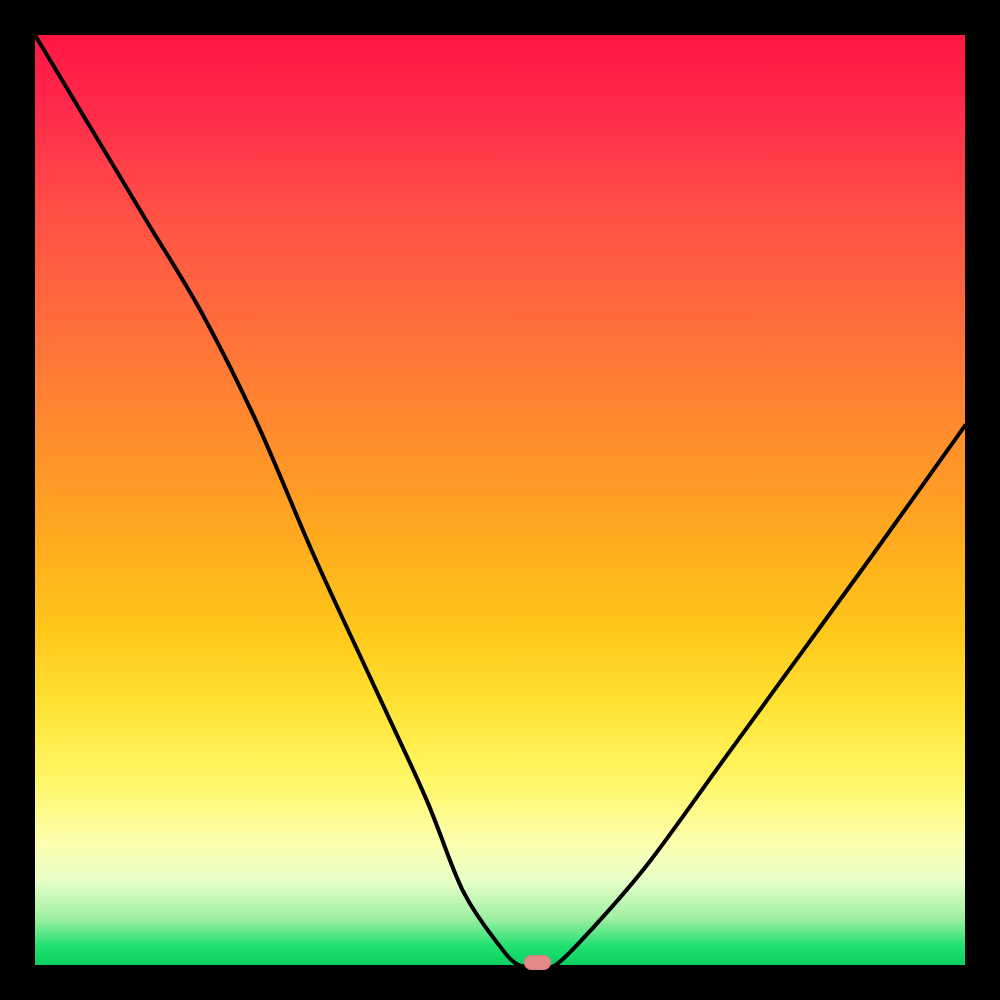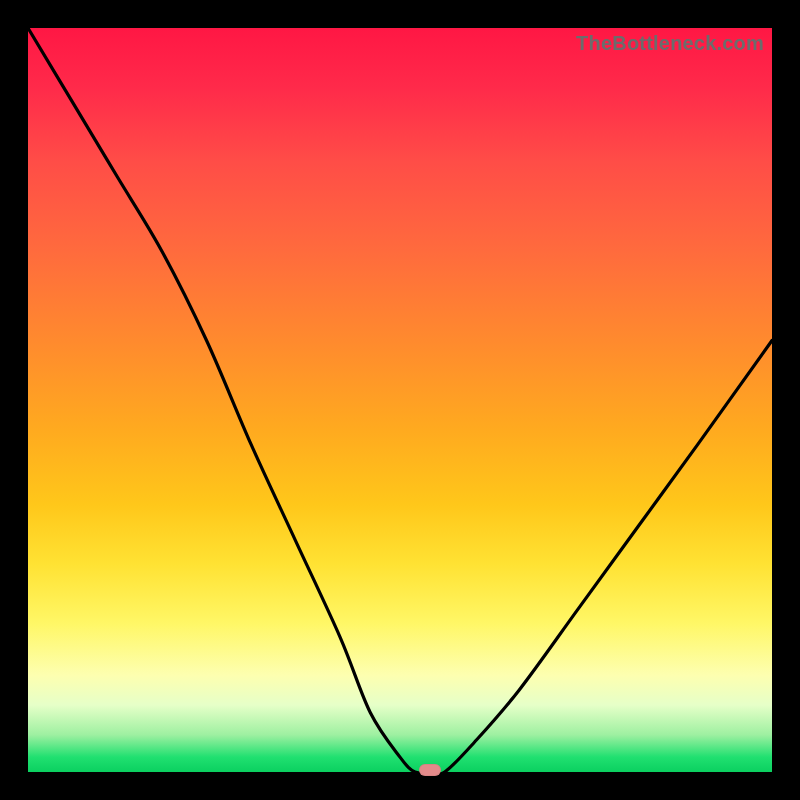--- a/index.html
+++ b/index.html
@@ -68,21 +68,20 @@
     box-shadow: 0 0 0 1px rgba(0,0,0,0.05) inset;
   }
 </style>
 </head>
 <body>
 
 <div class="frame">
 
   <div class="plot">
 
-    <div class="watermark">TheBottleneck.com</div>
 
     <svg class="curve" viewBox="0 0 744 744" preserveAspectRatio="none">
       <path id="curve-path" fill="none" stroke="#000" stroke-width="3.2" stroke-linecap="round" stroke-linejoin="round" d="M 0 0 C 7.44 12.399999999999997, 29.759999999999998 49.59999999999998, 44.64 74.39999999999998 C 59.52 99.19999999999997, 74.4 123.99999999999994, 89.28 148.79999999999995 C 104.16 173.59999999999997, 119.03999999999999 195.92000000000004, 133.92 223.20000000000005 C 148.79999999999998 250.48000000000005, 163.68 280.24, 178.56 312.48 C 193.44 344.72, 208.32 383.15999999999997, 223.2 416.64 C 238.07999999999998 450.12, 252.95999999999998 481.12, 267.84 513.36 C 282.71999999999997 545.6, 300.0799999999999 581.5600000000001, 312.47999999999996 610.08 C 324.88 638.6, 332.32 664.64, 342.24 684.48 C 352.16 704.32, 364.56 719.2, 372 729.12 C 379.44 739.04, 381.91999999999996 741.52, 386.88 744 C 391.84000000000003 746.48, 396.80000000000007 744, 401.76000000000005 744 C 406.72 744, 409.20000000000005 748.96, 416.64000000000004 744 C 424.08000000000004 739.04, 434 727.88, 446.4 714.24 C 458.79999999999995 700.6, 473.68 684.48, 491.04 662.16 C 508.40000000000003 639.8399999999999, 530.7199999999999 607.5999999999999, 550.56 580.3199999999999 C 570.4 553.04, 590.2399999999999 525.76, 610.0799999999999 498.48 C 629.92 471.20000000000005, 647.28 447.64, 669.6 416.64 C 691.9200000000001 385.64, 731.6 329.84000000000003, 744 312.48"></path>
     </svg>
 
     <div id="min-marker" class="marker" style="left: 390.76px; top: 736px; background: rgb(227, 138, 138);"></div>
 
   </div>
 
 </div>

